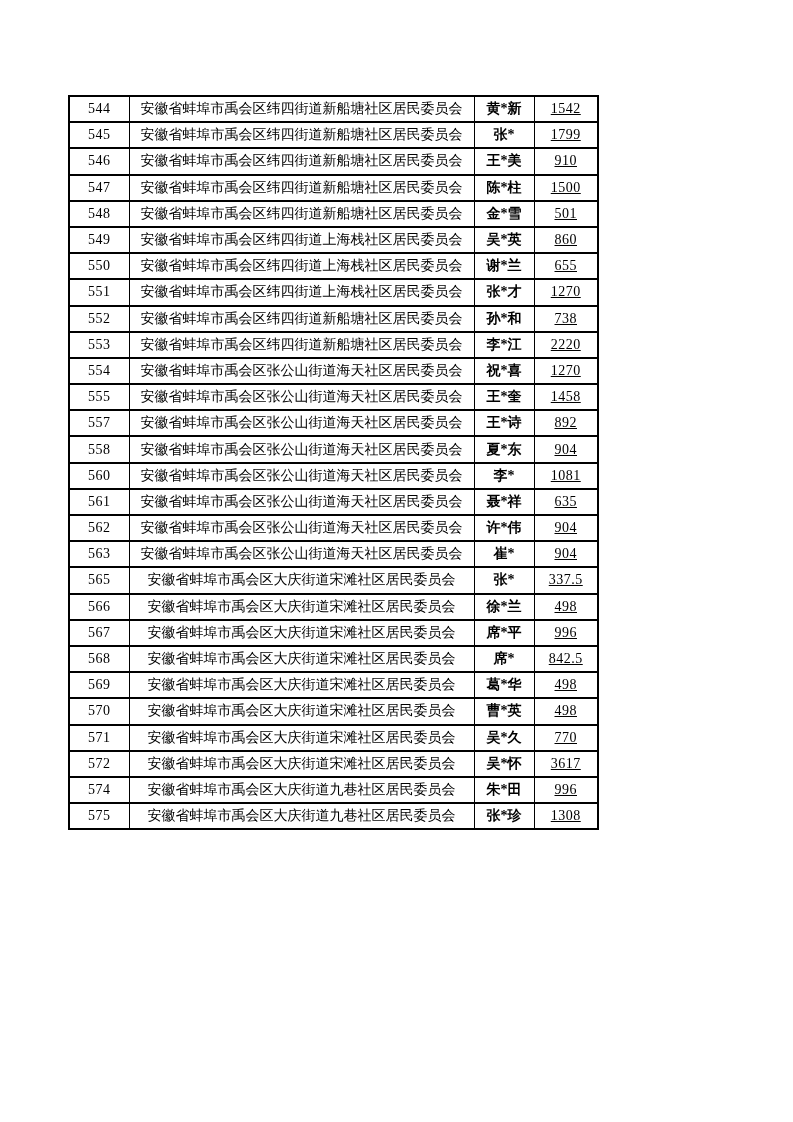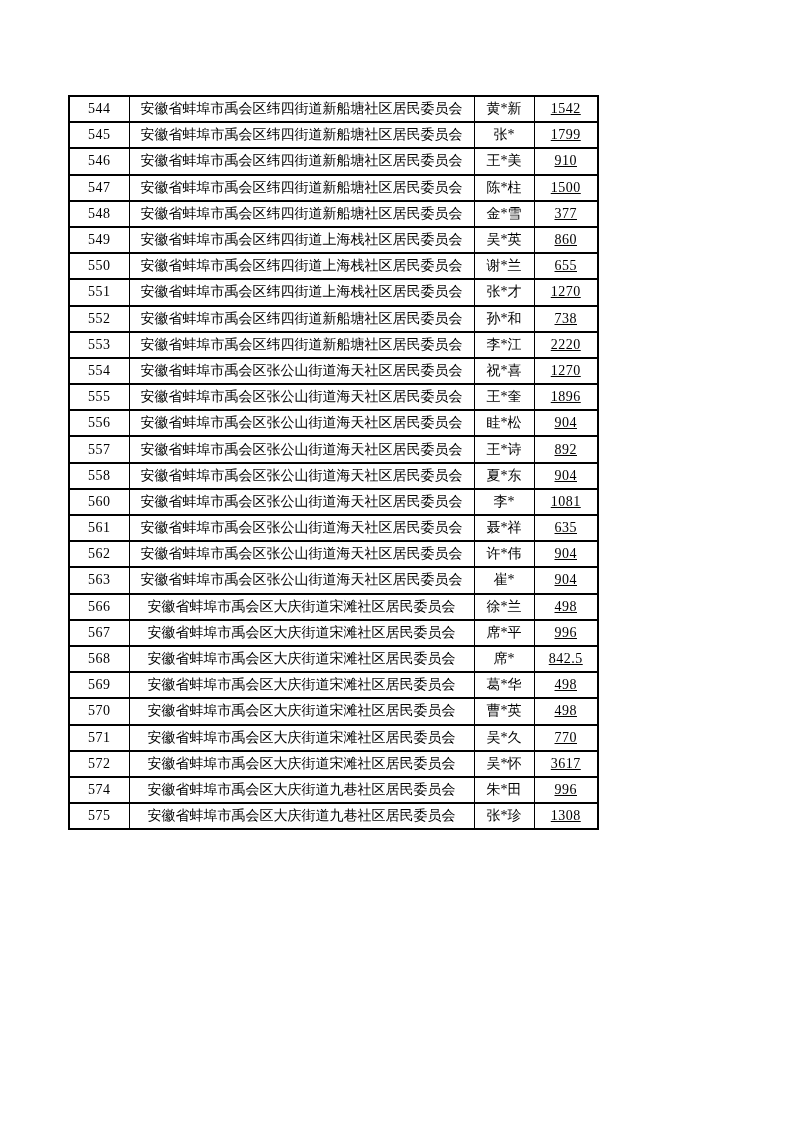--- a/index.html
+++ b/index.html
@@ -35,21 +35,21 @@
     vertical-align: middle;
     font-size: 14px;
     line-height: 1;
     white-space: nowrap;
     overflow: hidden;
     padding: 0 2px;
   }
   table.roster { border: 2px solid #000000; }
   td.cell-index  { font-size: 13.5px; letter-spacing: 0.5px; }
   td.cell-org    { font-size: 14px; margin-top: 12px; }
-  td.cell-name   { font-size: 14px; }
+  td.cell-name   { font-size: 14px; font-weight: bold; }
   td.cell-amount { font-size: 13.5px; letter-spacing: 0.5px; text-decoration: underline; }
   col.c-index  { width: 60px; }
   col.c-org    { width: 345px; }
   col.c-name   { width: 60px; }
   col.c-amount { width: 64px; }
 </style>
 </head>
 <body>
 
 <div class="sheet">
@@ -83,21 +83,21 @@
           <tr>
             <td class="cell-index">547</td>
             <td class="cell-org">安徽省蚌埠市禹会区纬四街道新船塘社区居民委员会</td>
             <td class="cell-name">陈*柱</td>
             <td class="cell-amount">1500</td>
           </tr>
           <tr>
             <td class="cell-index">548</td>
             <td class="cell-org">安徽省蚌埠市禹会区纬四街道新船塘社区居民委员会</td>
             <td class="cell-name">金*雪</td>
-            <td class="cell-amount">377</td>
+            <td class="cell-amount">501</td>
           </tr>
           <tr>
             <td class="cell-index">549</td>
             <td class="cell-org">安徽省蚌埠市禹会区纬四街道上海栈社区居民委员会</td>
             <td class="cell-name">吴*英</td>
             <td class="cell-amount">860</td>
           </tr>
           <tr>
             <td class="cell-index">550</td>
             <td class="cell-org">安徽省蚌埠市禹会区纬四街道上海栈社区居民委员会</td>
@@ -125,27 +125,21 @@
           <tr>
             <td class="cell-index">554</td>
             <td class="cell-org">安徽省蚌埠市禹会区张公山街道海天社区居民委员会</td>
             <td class="cell-name">祝*喜</td>
             <td class="cell-amount">1270</td>
           </tr>
           <tr>
             <td class="cell-index">555</td>
             <td class="cell-org">安徽省蚌埠市禹会区张公山街道海天社区居民委员会</td>
             <td class="cell-name">王*奎</td>
-            <td class="cell-amount">1896</td>
-          </tr>
-          <tr>
-            <td class="cell-index">556</td>
-            <td class="cell-org">安徽省蚌埠市禹会区张公山街道海天社区居民委员会</td>
-            <td class="cell-name">眭*松</td>
-            <td class="cell-amount">904</td>
+            <td class="cell-amount">1458</td>
           </tr>
           <tr>
             <td class="cell-index">557</td>
             <td class="cell-org">安徽省蚌埠市禹会区张公山街道海天社区居民委员会</td>
             <td class="cell-name">王*诗</td>
             <td class="cell-amount">892</td>
           </tr>
           <tr>
             <td class="cell-index">558</td>
             <td class="cell-org">安徽省蚌埠市禹会区张公山街道海天社区居民委员会</td>
@@ -168,20 +162,26 @@
             <td class="cell-index">562</td>
             <td class="cell-org">安徽省蚌埠市禹会区张公山街道海天社区居民委员会</td>
             <td class="cell-name">许*伟</td>
             <td class="cell-amount">904</td>
           </tr>
           <tr>
             <td class="cell-index">563</td>
             <td class="cell-org">安徽省蚌埠市禹会区张公山街道海天社区居民委员会</td>
             <td class="cell-name">崔*</td>
             <td class="cell-amount">904</td>
+          </tr>
+          <tr>
+            <td class="cell-index">565</td>
+            <td class="cell-org">安徽省蚌埠市禹会区大庆街道宋滩社区居民委员会</td>
+            <td class="cell-name">张*</td>
+            <td class="cell-amount">337.5</td>
           </tr>
           <tr>
             <td class="cell-index">566</td>
             <td class="cell-org">安徽省蚌埠市禹会区大庆街道宋滩社区居民委员会</td>
             <td class="cell-name">徐*兰</td>
             <td class="cell-amount">498</td>
           </tr>
           <tr>
             <td class="cell-index">567</td>
             <td class="cell-org">安徽省蚌埠市禹会区大庆街道宋滩社区居民委员会</td>

